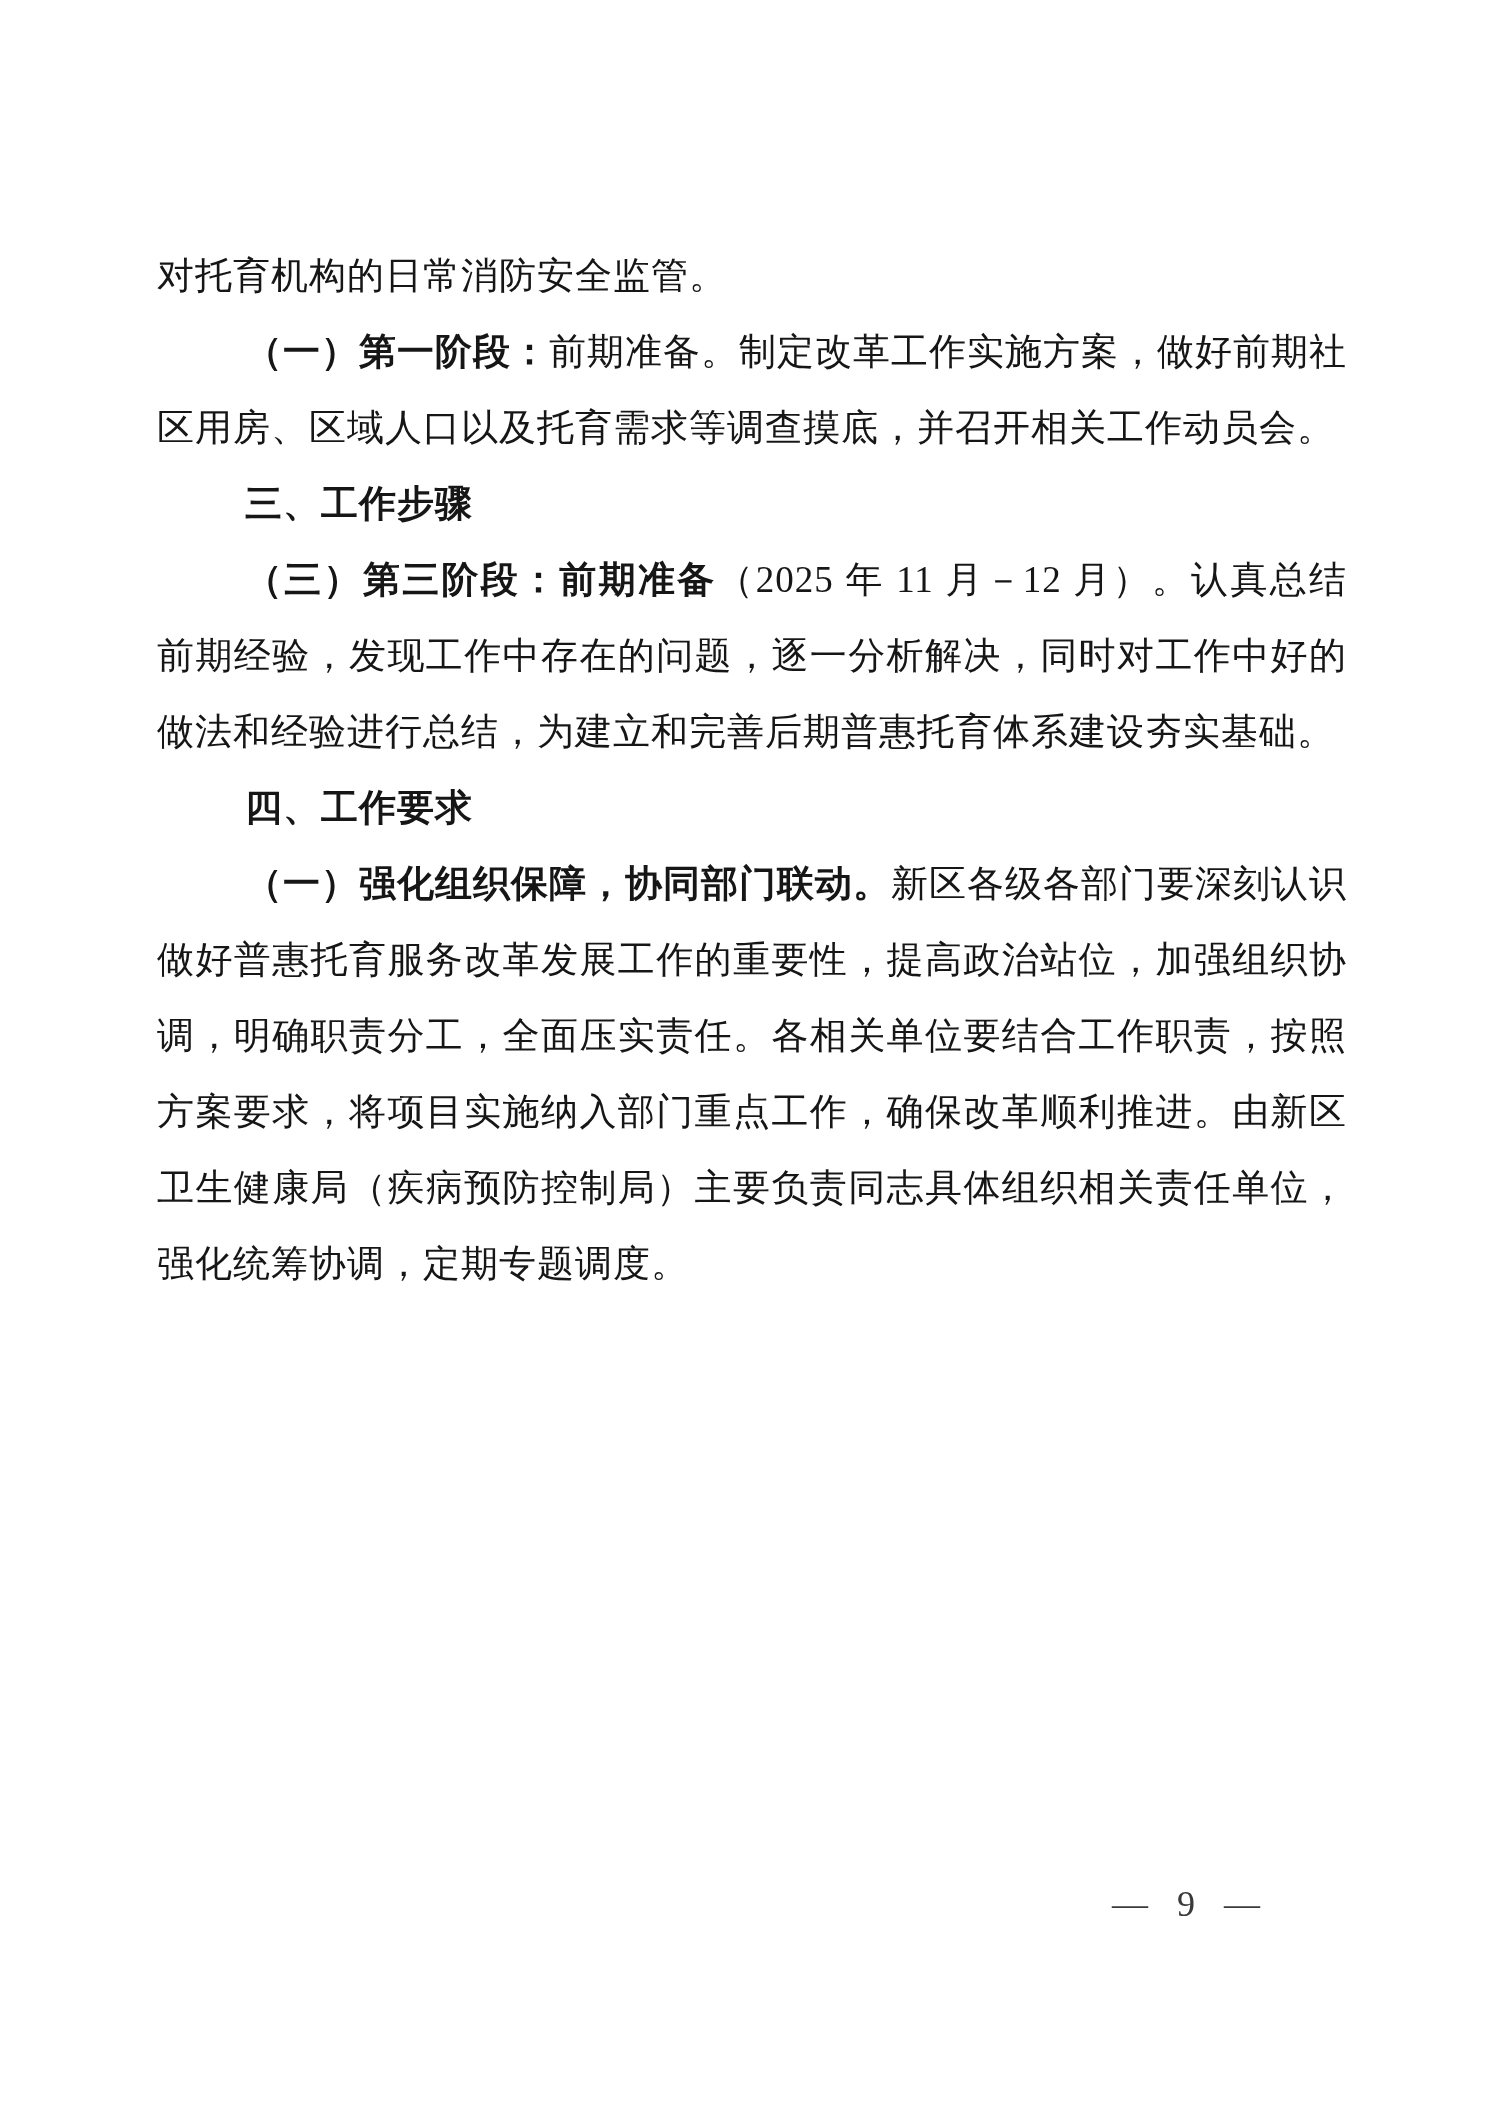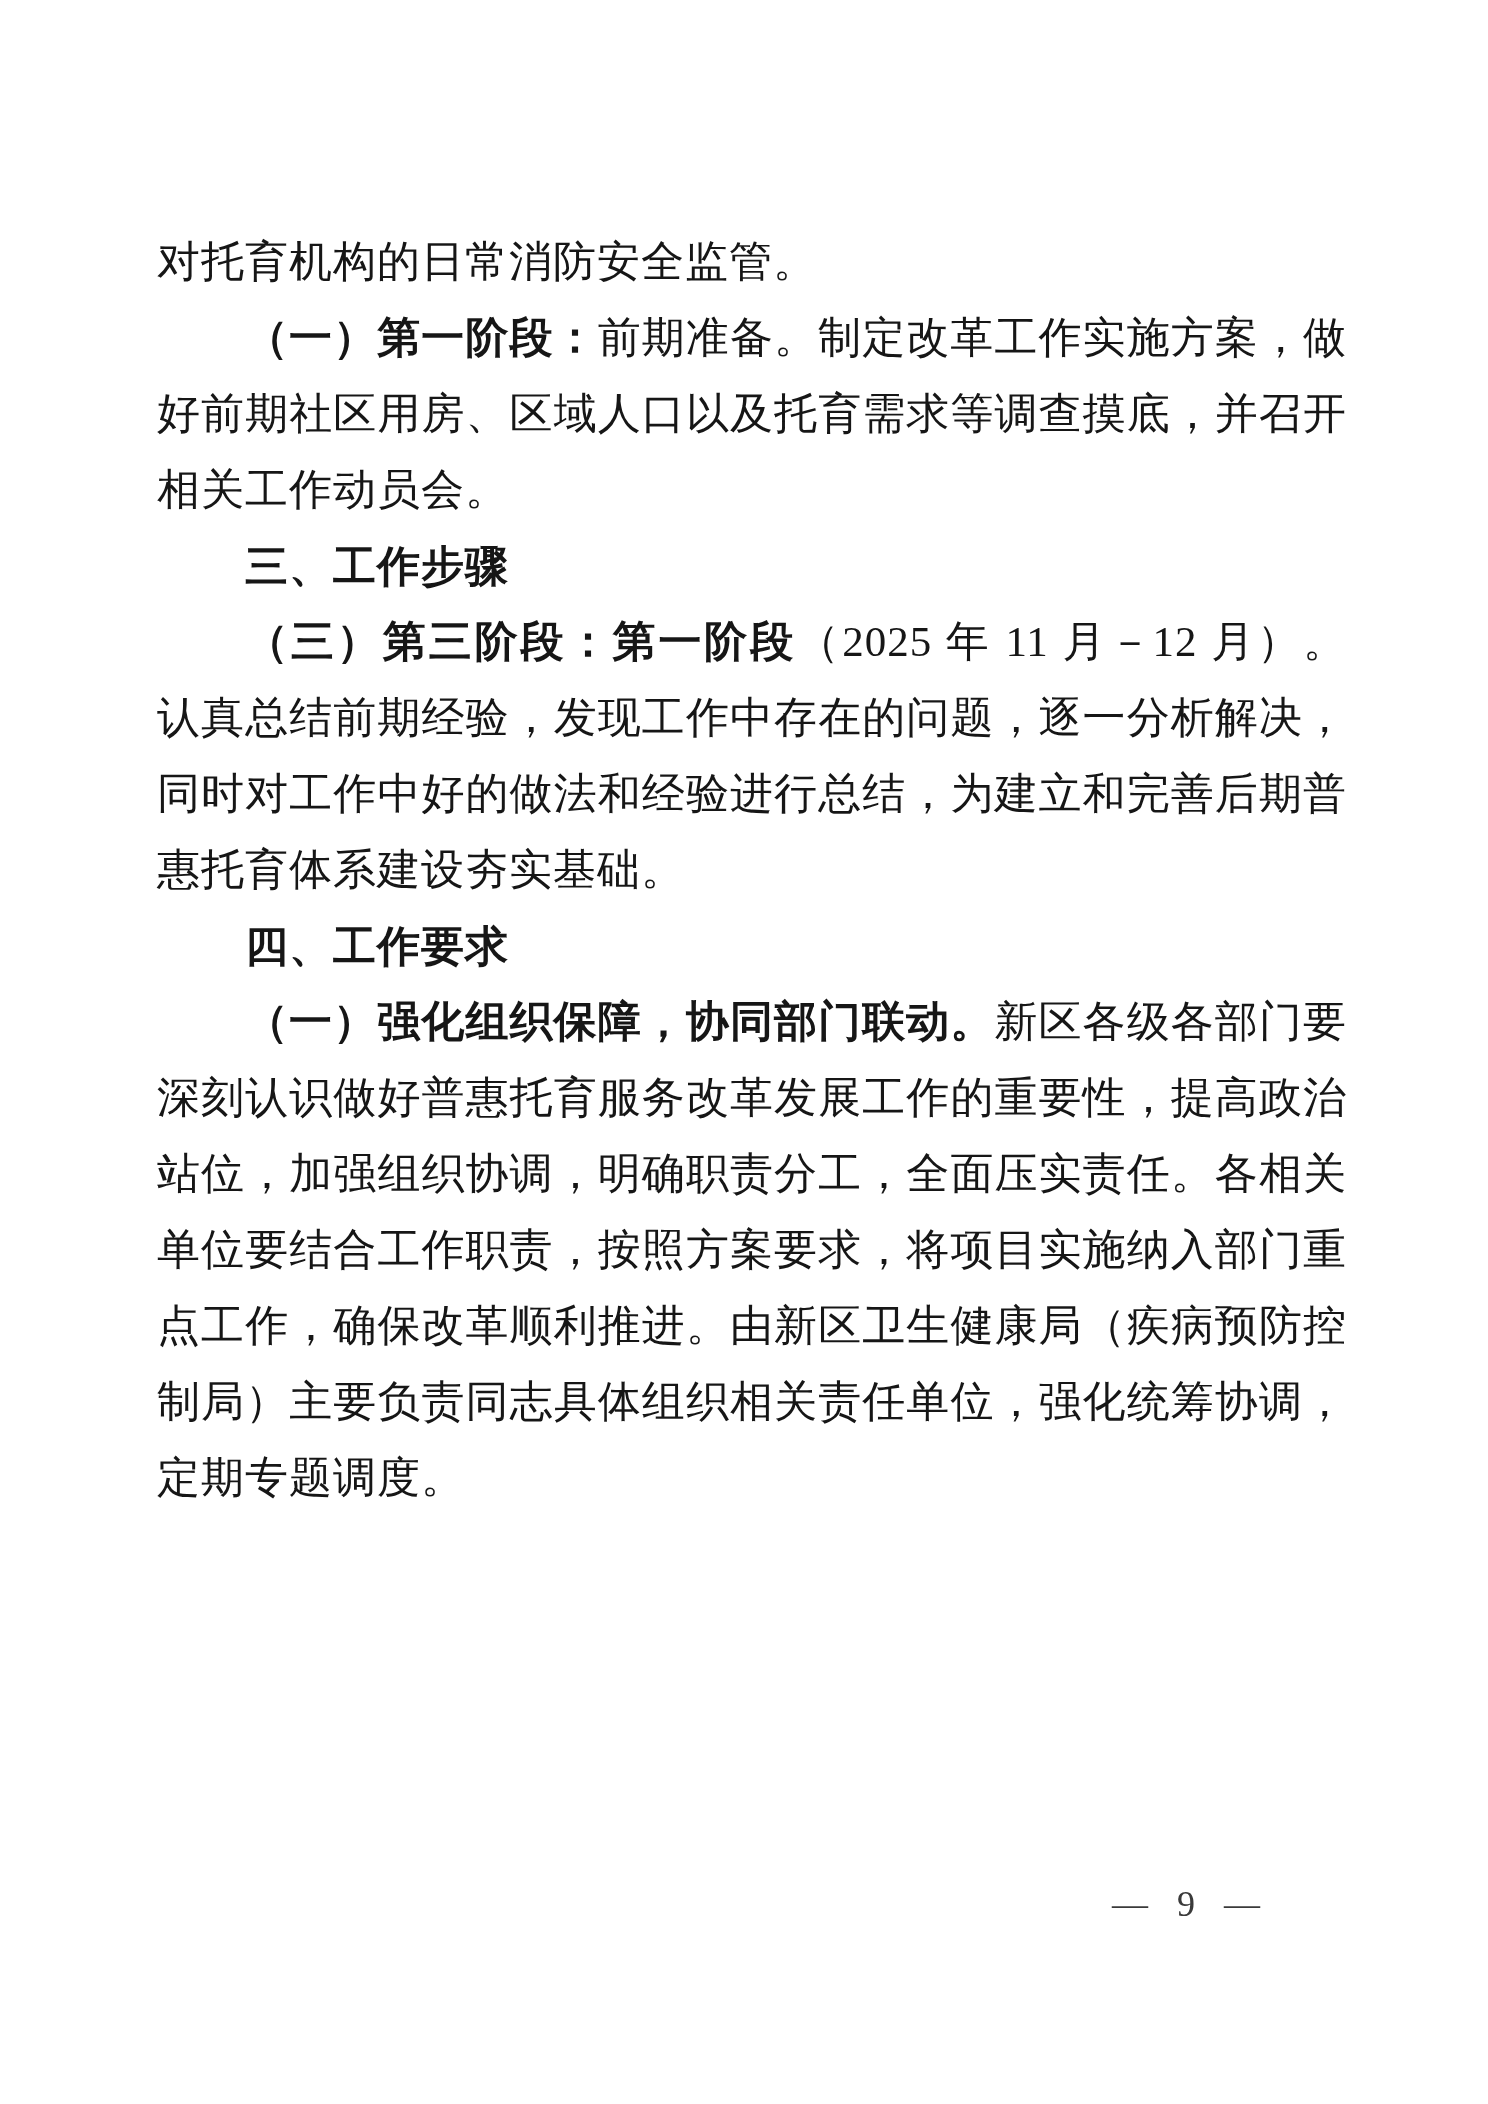--- a/index.html
+++ b/index.html
@@ -12,23 +12,23 @@
     width: 1488px;
     height: 2104px;
     background: #ffffff;
     overflow: hidden;
     font-family: "Liberation Serif", "DejaVu Serif", serif;
     color: #161616;
   }
   .doc-body {
     position: absolute;
     left: 157px;
-    top: 224px;
+    top: 238px;
     width: 1190px;
-    font-size: 43px;
+    font-size: 37px;
     line-height: 76px;
     text-align: justify;
     letter-spacing: 1px;
   }
   .para {
     margin: 0;
     padding: 0;
   }
   .para.indent {
     text-indent: 88px;
@@ -52,18 +52,18 @@
   }
 </style>
 </head>
 <body>
 
 <div class="page">
   <main class="doc-body">
       <p class="para"><span class="run">对托育机构的日常消防安全监管。</span></p>
       <p class="para indent"><span class="run bold">（一）第一阶段：</span><span class="run">前期准备。制定改革工作实施方案，做好前期社区用房、区域人口以及托育需求等调查摸底，并召开相关工作动员会。</span></p>
       <p class="para heading indent"><span class="run bold">三、工作步骤</span></p>
-      <p class="para indent"><span class="run bold">（三）第三阶段：第一阶段</span><span class="run">（2025 年 11 月－12 月）。认真总结前期经验，发现工作中存在的问题，逐一分析解决，同时对工作中好的做法和经验进行总结，为建立和完善后期普惠托育体系建设夯实基础。</span></p>
+      <p class="para indent"><span class="run bold">（三）第三阶段：前期准备</span><span class="run">（2025 年 11 月－12 月）。认真总结前期经验，发现工作中存在的问题，逐一分析解决，同时对工作中好的做法和经验进行总结，为建立和完善后期普惠托育体系建设夯实基础。</span></p>
       <p class="para heading indent"><span class="run bold">四、工作要求</span></p>
       <p class="para indent"><span class="run bold">（一）强化组织保障，协同部门联动。</span><span class="run">新区各级各部门要深刻认识做好普惠托育服务改革发展工作的重要性，提高政治站位，加强组织协调，明确职责分工，全面压实责任。各相关单位要结合工作职责，按照方案要求，将项目实施纳入部门重点工作，确保改革顺利推进。由新区卫生健康局（疾病预防控制局）主要负责同志具体组织相关责任单位，强化统筹协调，定期专题调度。</span></p>
     </main>
   <footer class="page-footer">— 9 —</footer>
 </div>
 
 </body></html>

